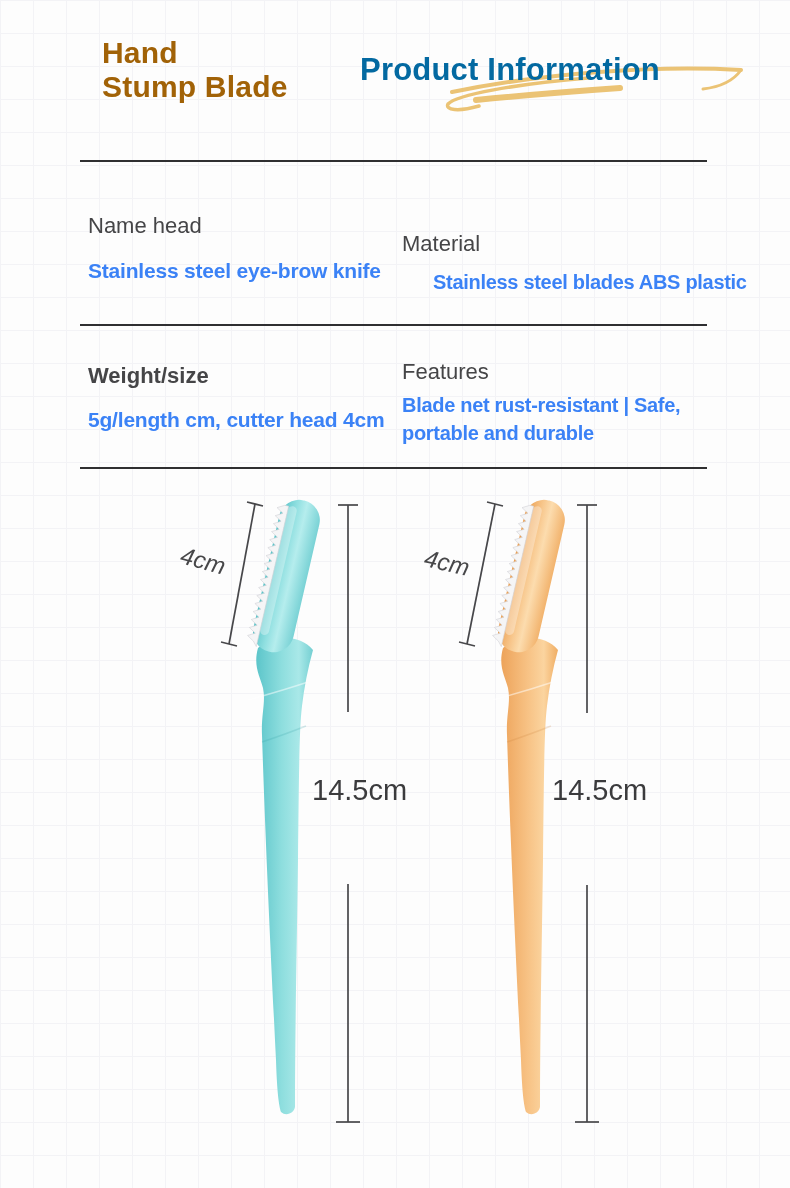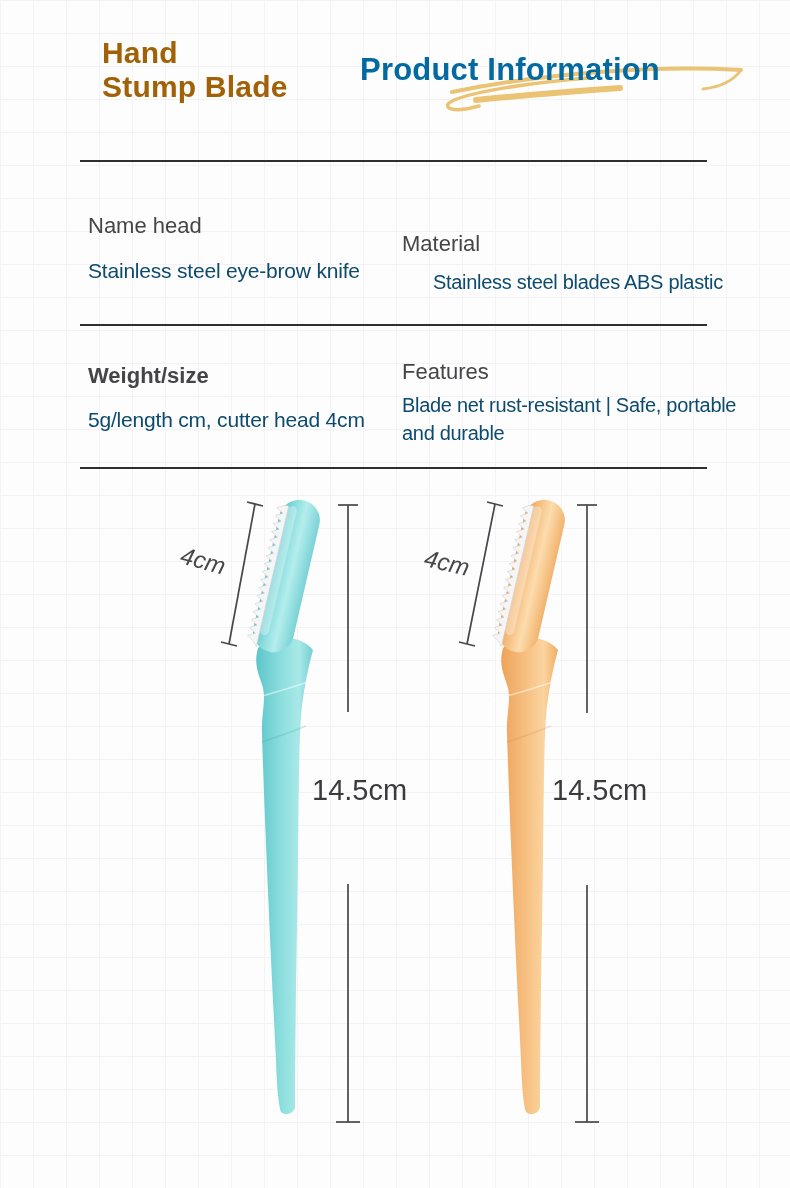--- a/index.html
+++ b/index.html
@@ -19,21 +19,21 @@
   .brand{left:102px;font-weight:600;font-size:30px;line-height:33px;color:#a16207;letter-spacing:.2px;}
   .brand1{top:36px;}
   .brand2{top:70px;}
   .title{left:360px;top:52px;font-weight:700;font-size:31px;color:#0369a1;letter-spacing:.2px;z-index:2;}
   .swoosh{left:0;top:0;z-index:1;pointer-events:none;}
   
   .divider{left:80px;width:627px;height:2px;background:#2f2f31;}
   .d1{top:160px;} .d2{top:324px;} .d3{top:467px;}
   
   .spec-label{font-size:22px;font-weight:500;color:#454547;}
-  .spec-value{font-weight:400;color:#0c4a6e;}
+  .spec-value{font-weight:700;color:#3b82f6;}
   .lv{font-size:21px;letter-spacing:-.2px;}
   .rv{font-size:20px;letter-spacing:-.3px;}
   .c-left{left:88px;}
   .c-right{left:402px;}
   .r1l{top:213px;} .r1lv{top:259px;}
   .r1r{top:211px;margin-top:20px;} .r1rv{top:271px;margin-left:31px;}
   .r2l{top:363px;} .r2lv{top:408px;}
   .r2r{top:359px;} .r2rv{top:391px;width:335px;line-height:28px;}
   
   .dim{color:#474749;}

